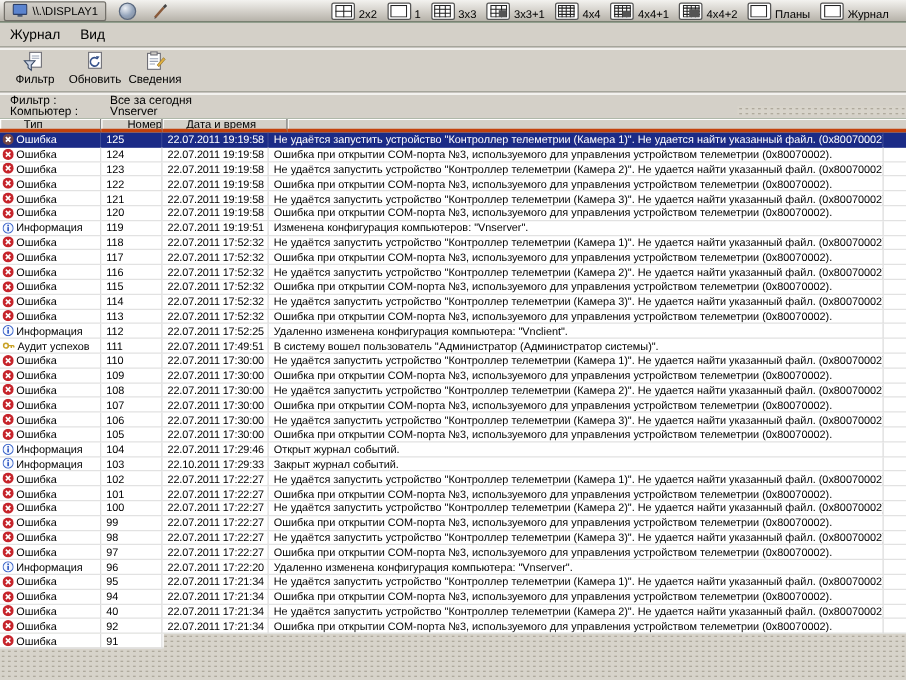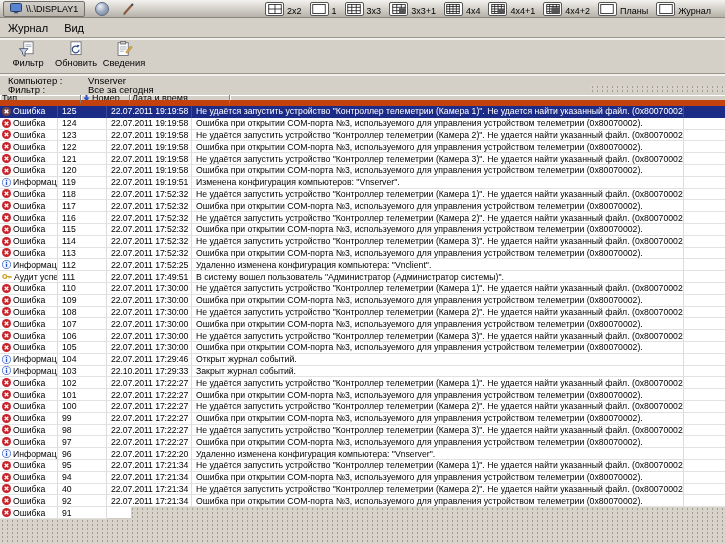--- a/index.html
+++ b/index.html
@@ -28,28 +28,28 @@
   .toolbar{height:33px;display:flex;align-items:flex-start;padding-left:4px;background:#d4d0c8;}
   .tool-btn{width:48px;height:28px;display:flex;flex-direction:column;align-items:center;justify-content:flex-start;
       gap:0;border:none;background:transparent;padding:1px 0 0 0;}
   .tool-cap{font-size:9.3px;line-height:10px;}
   
   .infopanel{height:18px;padding:1px 0 0 8px;font-size:9.5px;line-height:8.5px;background:#d4d0c8;position:relative;}
   .inforow{display:flex;height:9px;align-items:center;}
   .inflabel{width:80px;}
   
   .grid-header{height:11px;display:flex;font-size:9px;background:#d4d0c8;}
-  .hcell{box-sizing:border-box;padding:0 2px;display:flex;align-items:center;gap:2px;
-      border-right:1px solid #848484;border-bottom:6px solid #c2410c;
+  .hcell{box-sizing:border-box;padding:0 19px;display:flex;align-items:center;gap:2px;
+      border-right:1px solid #848484;border-bottom:3px solid #c2410c;
       box-shadow:inset 1px 1px 0 #ffffff;white-space:nowrap;overflow:hidden;}
   .grid-body{height:401px;background:#fff;overflow:hidden;}
   .row{height:11.8px;display:flex;box-sizing:border-box;font-size:8.7px;align-items:stretch;background:#fff;}
   .cell{box-sizing:border-box;border-right:1px solid #dcdcdc;border-bottom:1px solid #e2e2e2;
       display:flex;align-items:center;white-space:nowrap;overflow:hidden;}
-  .c-type{width:58px;padding-left:2px;gap:2px;}
+  .c-type{width:81px;padding-left:2px;gap:2px;}
   .c-num{width:49px;padding-left:4px;}
   .c-date{width:85px;padding-left:4px;letter-spacing:-0.1px;}
   .c-desc{width:492px;padding-left:4px;}
   .c-fill{flex:1;border-right:none;}
   .row.selected, .row.selected .cell{background:#1b2b86;color:#fff;border-bottom-color:#1b2b86;border-right-color:#3b4a96;}
   .row.selected svg{filter:grayscale(75%) brightness(1.1);}
   .type-icon{display:inline-flex;flex:0 0 auto;}
   
   .dots{background-color:#d7d3ca;
       background-image:radial-gradient(#a29c8e 0.8px,transparent 0.95px);
@@ -209,26 +209,26 @@
         <line x1="6" y1="12" x2="11" y2="12" stroke="#9aa3b5"></line>
         <path d="M13 13 L19 6 L20.6 7.6 L14.6 14.6 Z" fill="#e0b040" stroke="#8a6a20" stroke-width="0.6"></path>
       </svg>
       <span class="tool-cap">Сведения</span>
     </button>
   </div>
   <div class="etch"></div>
 
   <div class="infopanel">
     <div class="inforow">
+      <span class="inflabel">Фильтр :</span>
+      <span>Все за сегодня</span>
+    </div>
+    <div class="inforow">
       <span class="inflabel">Компьютер :</span>
       <span>Vnserver</span>
-    </div>
-    <div class="inforow">
-      <span class="inflabel">Фильтр :</span>
-      <span>Все за сегодня</span>
     </div>
   </div>
 
   <div class="grid-header">
     <div class="hcell" style="width:81px">
         <span>Тип</span>
       </div>
     <div class="hcell" style="width:49px">
       <svg width="7" height="8" viewBox="0 0 7 9">
           <path d="M2.4 0 h2.2 v4 h2.2 l-3.3 4.6 -3.3 -4.6 h2.2 z" fill="#2b50c8"></path>

